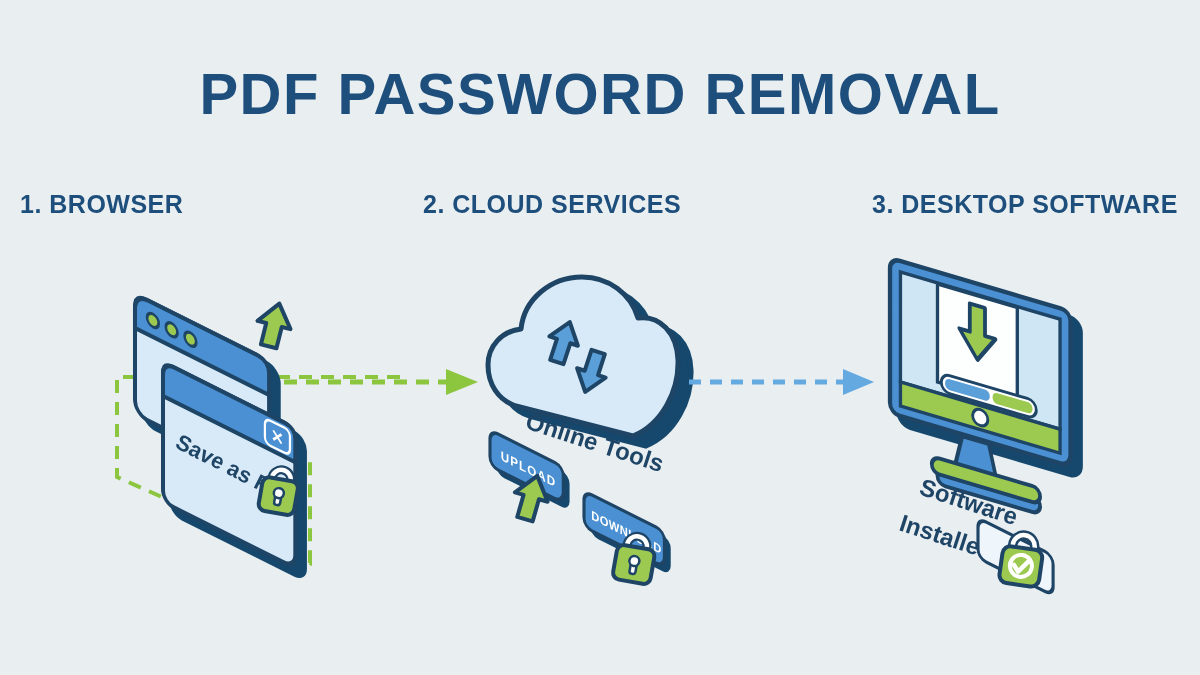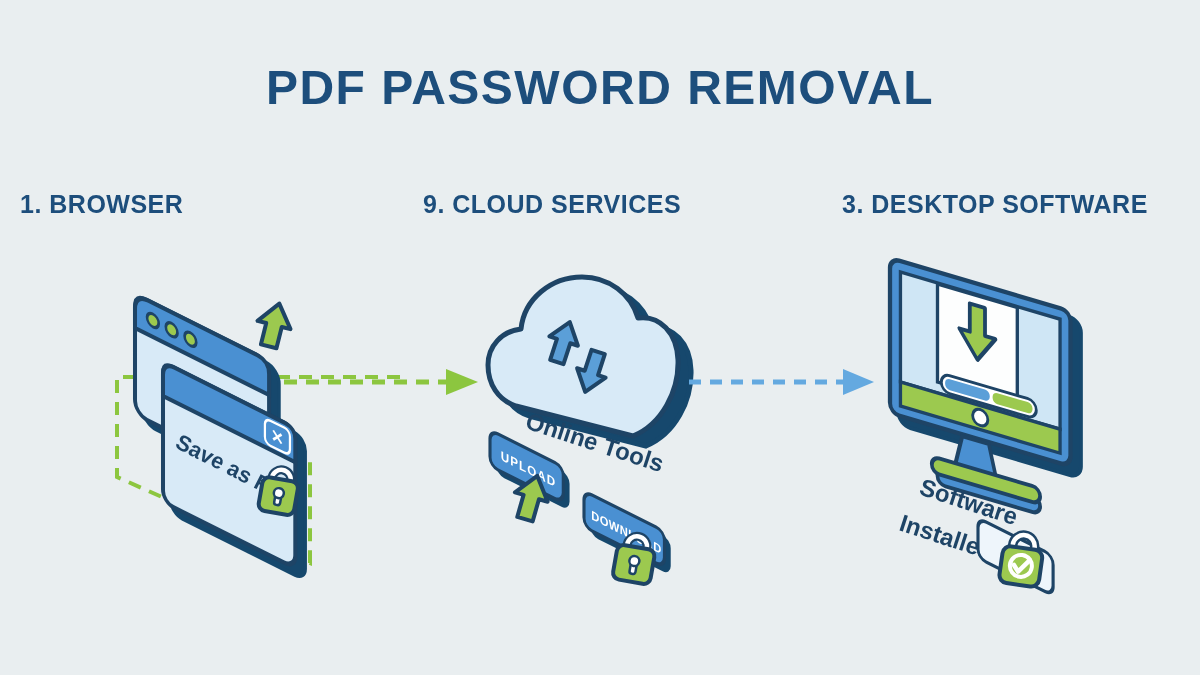--- a/index.html
+++ b/index.html
@@ -3,41 +3,41 @@
 <meta charset="utf-8">
 <style>
   html,body{margin:0;padding:0;}
   #stage{
     position:relative;width:1200px;height:675px;overflow:hidden;
     background:#e9eef0;
     font-family:"Liberation Sans", sans-serif;
   }
   .title{
     position:absolute;left:0;top:60px;width:1200px;text-align:center;
-    font-size:48px;font-weight:bold;letter-spacing:1.5px;color:#1d4e7c;
+    font-size:58px;font-weight:bold;letter-spacing:1.5px;color:#1d4e7c;
   }
   .step-hdr{
     position:absolute;top:190px;width:320px;
     font-size:25px;font-weight:bold;letter-spacing:.5px;color:#1d4e7c;
   }
   #hdr1{left:20px;}
   #hdr2{left:423px;}
-  #hdr3{left:842px;}
+  #hdr3{left:872px;}
   svg{position:absolute;overflow:visible;}
   text{font-family:"Liberation Sans", sans-serif;font-weight:bold;}
 </style>
 </head>
 <body>
 
 <div id="stage">
 
   <div class="title">PDF PASSWORD REMOVAL</div>
 
   <div class="step-hdr" id="hdr1">1. BROWSER</div>
-  <div class="step-hdr" id="hdr2">9. CLOUD SERVICES</div>
+  <div class="step-hdr" id="hdr2">2. CLOUD SERVICES</div>
   <div class="step-hdr" id="hdr3">3. DESKTOP SOFTWARE</div>
 
   <svg style="left:90px;top:272px" width="310" height="305" viewBox="0 0 310 305">
 
     <path d="M310,105 L27,105 L27,205 L220,291 L220,190" fill="none" stroke="#8cc63f" stroke-width="4" stroke-dasharray="13 9"></path>
 
     <g transform="matrix(0.894,0.447,0,1,45,22)">
       <rect x="9" y="3" width="152" height="122" rx="14" fill="#16486d" stroke="#16486d" stroke-width="4"></rect>
       <rect x="0" y="0" width="150" height="120" rx="14" fill="#d8eaf7" stroke="#1e4466" stroke-width="4.5"></rect>
       <path d="M0,34 L0,14 Q0,0 14,0 L136,0 Q150,0 150,14 L150,34 Z" fill="#4a90d2" stroke="#1e4466" stroke-width="4.5"></path>

